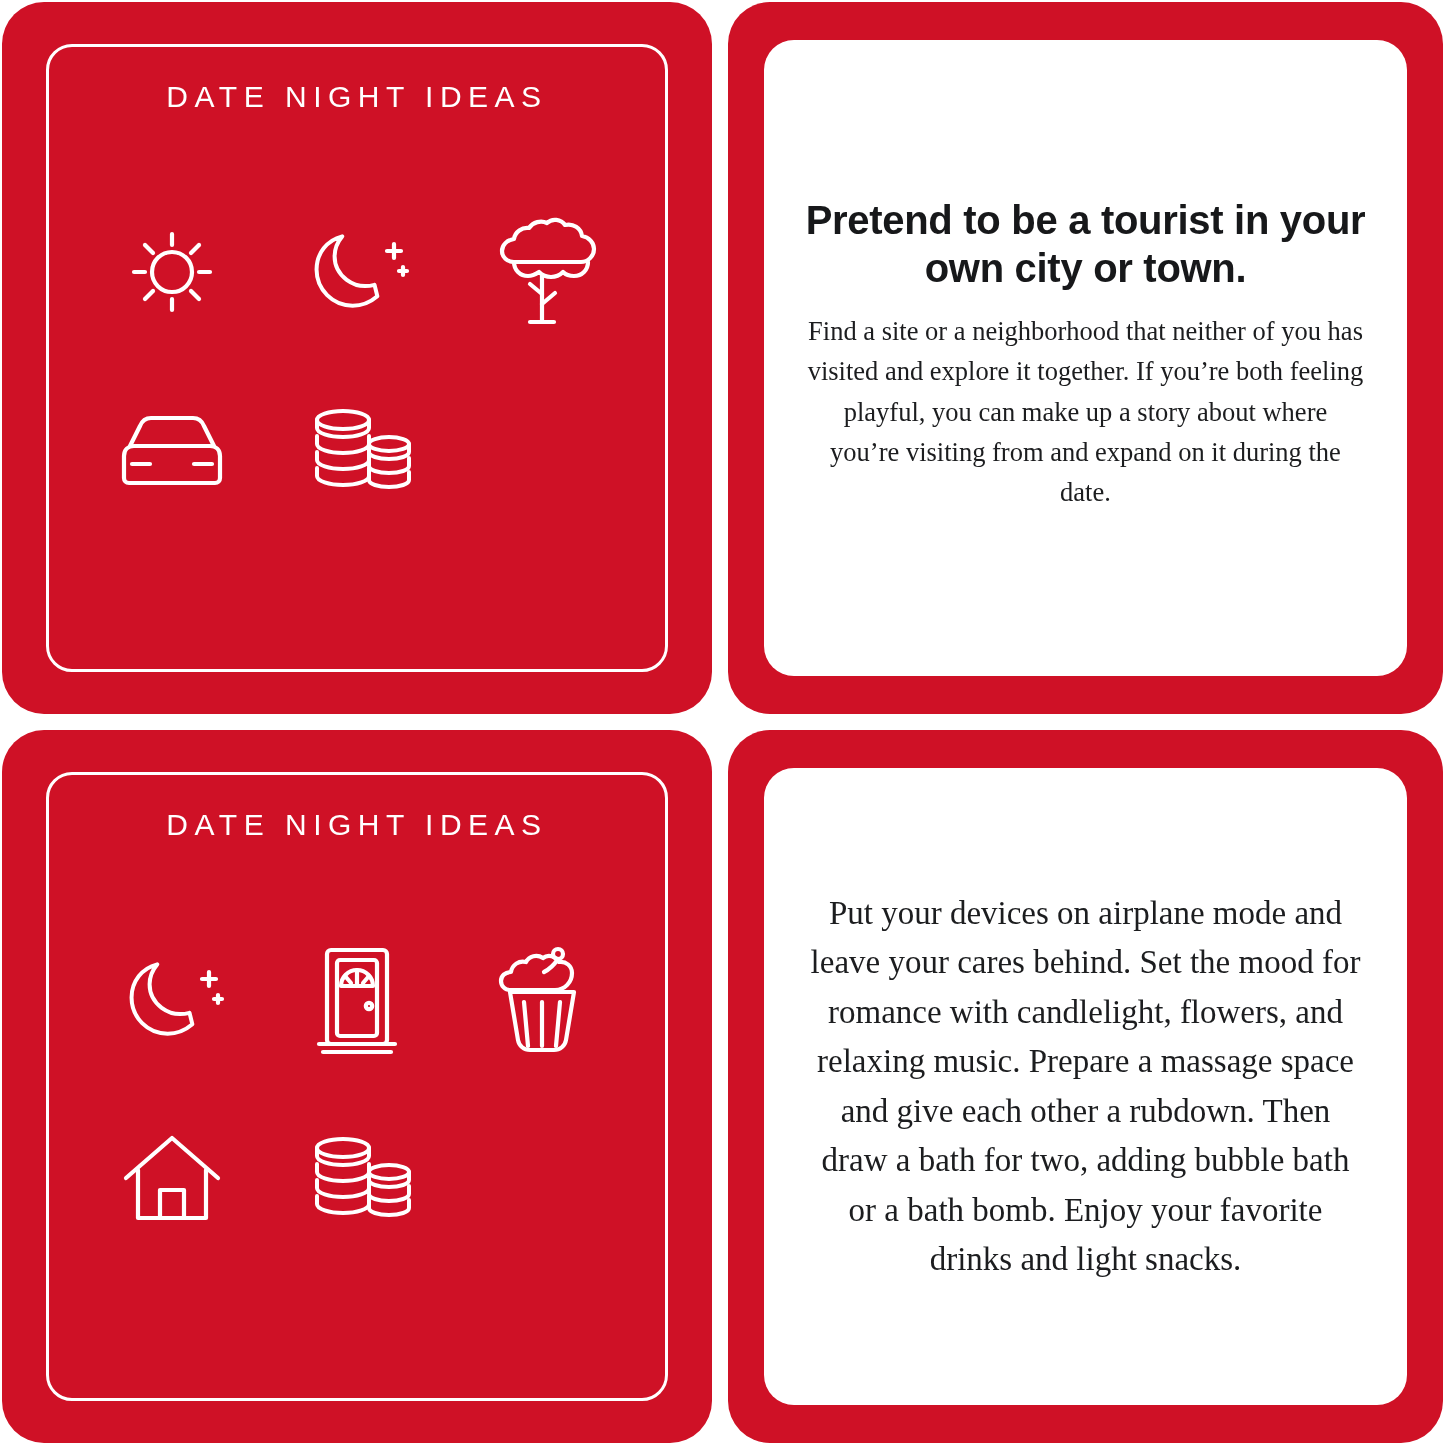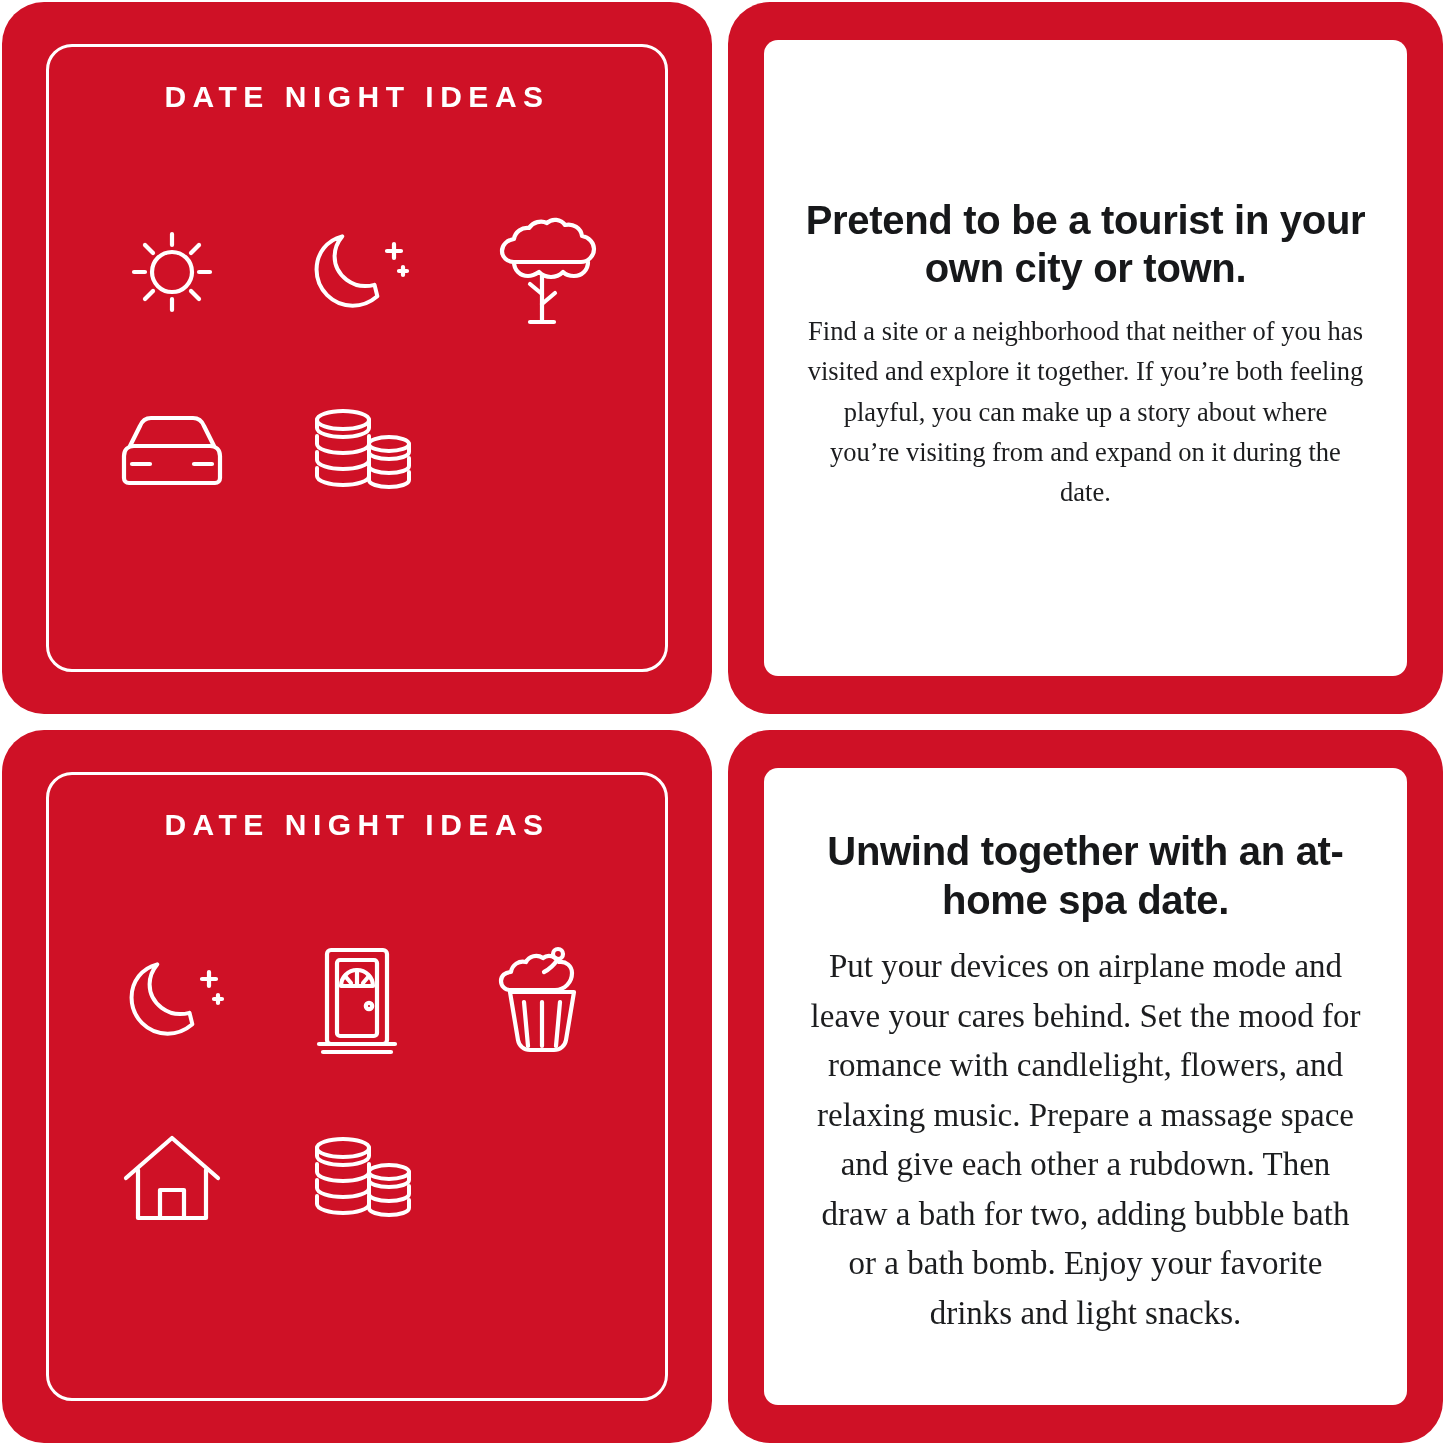--- a/index.html
+++ b/index.html
@@ -48,37 +48,37 @@
     border-radius: 26px;
     box-sizing: border-box;
   }
   .white-panel {
     position: absolute;
     left: 36px;
     right: 36px;
     top: 38px;
     bottom: 38px;
     background: #ffffff;
-    border-radius: 14px;
+    border-radius: 30px;
     box-sizing: border-box;
     display: flex;
     flex-direction: column;
     justify-content: center;
     align-items: center;
     padding: 0 34px;
   }
   .card-title {
     position: absolute;
     top: 78px;
     left: 0;
     right: 0;
     text-align: center;
     color: #ffffff;
     font-size: 30px;
-    font-weight: bold;
+    font-weight: normal;
     letter-spacing: 6.5px;
     font-family: "Liberation Sans", sans-serif;
   }
   .icon-grid {
     position: absolute;
     left: 78px;
     right: 78px;
     top: 190px;
     display: grid;
     grid-template-columns: repeat(3, 1fr);
@@ -240,18 +240,17 @@
           <path d="M70 60v8c0 4 9 7 20 7s20-3 20-7v-8"></path>
           <path d="M70 74v8c0 4 9 7 20 7s20-3 20-7v-8"></path>
         </svg>
       </div>
 
     </div>
   </div>
 
   <div class="card card-white-outer br">
     <div class="white-panel">
-      <h2 class="wp-title">Unwind together with an at-home spa date.</h2>
       <p class="wp-body tight">Put your devices on airplane mode and leave your cares behind. Set the mood for romance with candlelight, flowers, and relaxing music. Prepare a massage space and give each other a rubdown. Then draw a bath for two, adding bubble bath or a bath bomb. Enjoy your favorite drinks and light snacks.</p>
     </div>
   </div>
 
 </div>
 
 </body></html>

